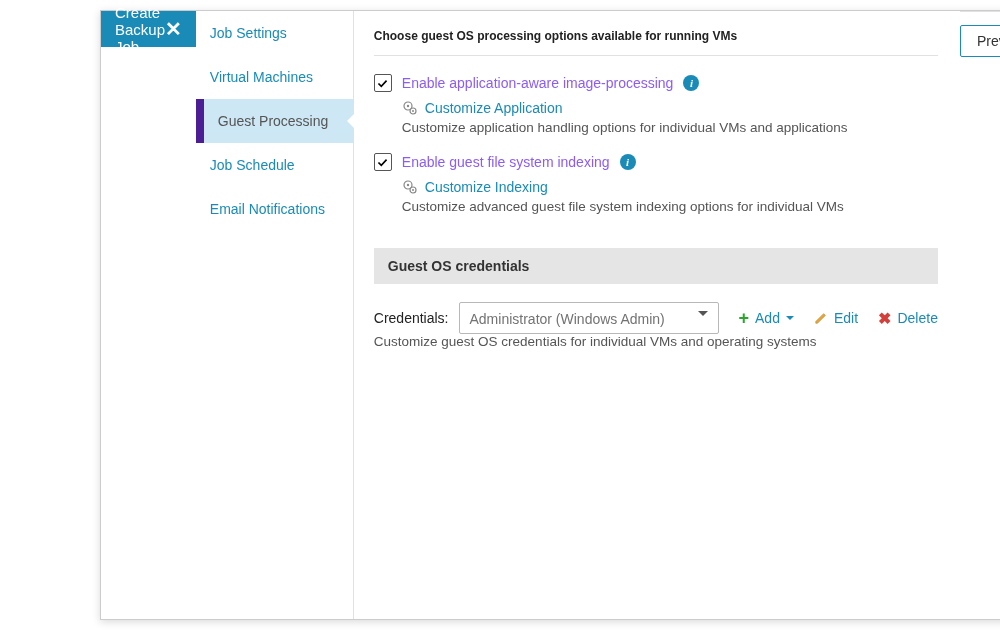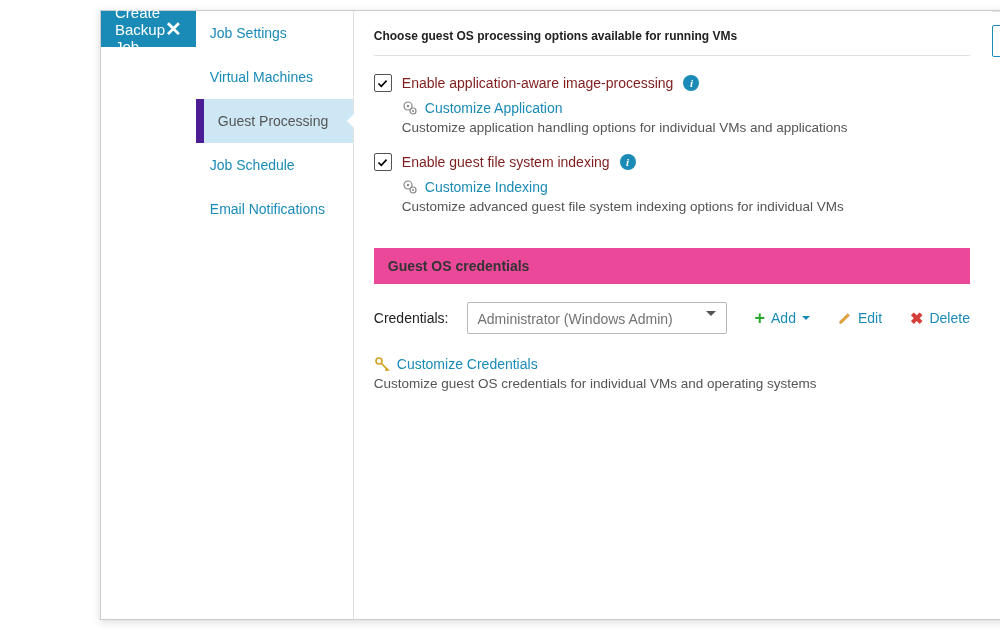--- a/index.html
+++ b/index.html
@@ -103,21 +103,21 @@
       border:1px solid #555;
       border-radius:2px;
       display:flex;
       align-items:center;
       justify-content:center;
       cursor:pointer;
       background:#fff;
     }
     .checkbox svg{width:13px;height:13px;}
     .opt-label{
-      color:#7f1d1d;
+      color:#8b5cf6;
     }
     .info-icon{
       width:16px;height:16px;
       border-radius:50%;
       background:#1a8bb7;
       color:#fff;
       font-size:11px;
       font-weight:700;
       display:flex;
       align-items:center;
@@ -136,31 +136,31 @@
       color:#1a8bb7;
       cursor:pointer;
       margin-bottom:4px;
     }
     .link-row span.link-text{ }
     .desc{
       color:#555;
       font-size:13.5px;
     }
     .section-header{
-      background:#ec4899;
+      background:#e5e5e5;
       padding:10px 14px;
       font-weight:700;
       color:#333;
       margin-top: 16px;
       margin-bottom:18px;
     }
     .cred-row{
       display:flex;
       align-items:center;
-      gap:18px;
+      gap:10px;
     }
     .cred-label{color:#222;}
     .dropdown{
       width:260px;
       height:32px;
       border:1px solid #b8b8b8;
       border-radius:2px;
       display:flex;
       align-items:flex-start;
       justify-content:space-between;
@@ -339,27 +339,20 @@
               <path d="M2 14 L4 14 L13 5 L11 3 L2 12 Z" fill="#e8a63a" stroke="#b07a1f" stroke-width="0.6"></path>
             </svg>
           <span>Edit</span>
         </div>
         <div class="action-btn">
           <span class="xicon">✖</span>
           <span>Delete</span>
         </div>
       </div>
 
-      <div class="cc-row">
-        <svg class="key-icon" viewBox="0 0 16 16">
-            <circle cx="5" cy="5" r="3" fill="none" stroke="#d6a022" stroke-width="1.6"></circle>
-            <path d="M7 7 L14 14 L12 14 L12 12" stroke="#d6a022" stroke-width="1.6" fill="none"></path>
-          </svg>
-        <span>Customize Credentials</span>
-      </div>
       <div class="desc">Customize guest OS credentials for individual VMs and operating systems</div>
 
     </div>
   </div>
 
   <div class="dialog-footer">
     <div class="btn btn-outline">
         <span>Previous</span>
       </div>
     <div class="btn btn-primary">

